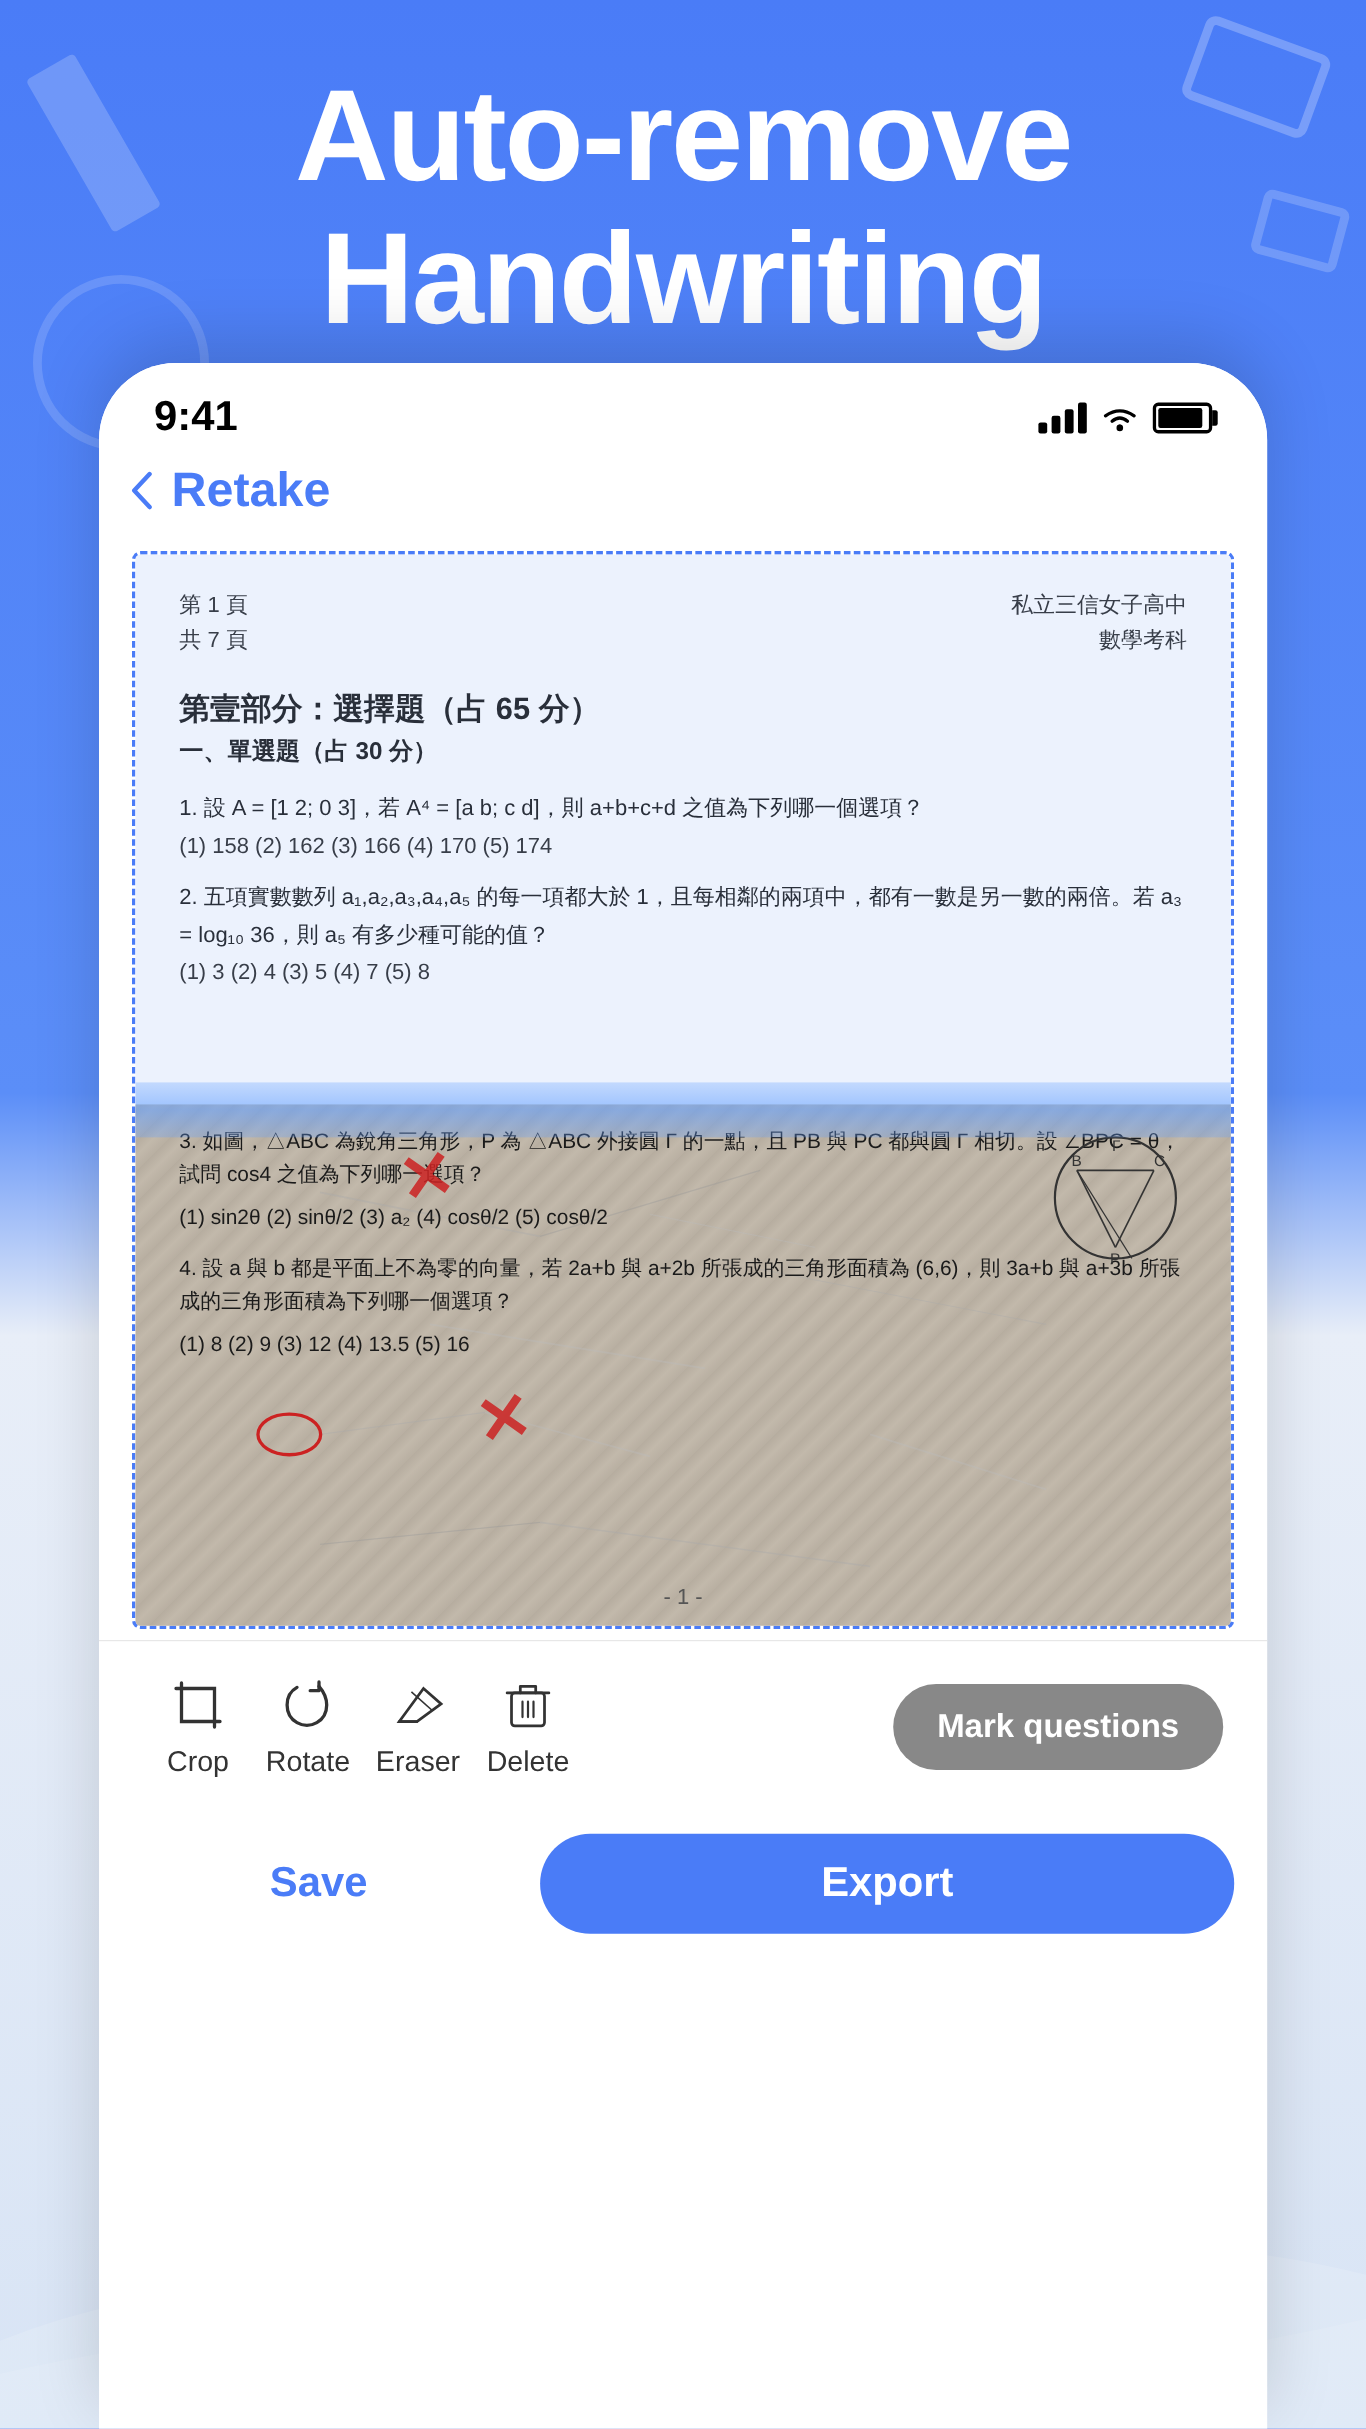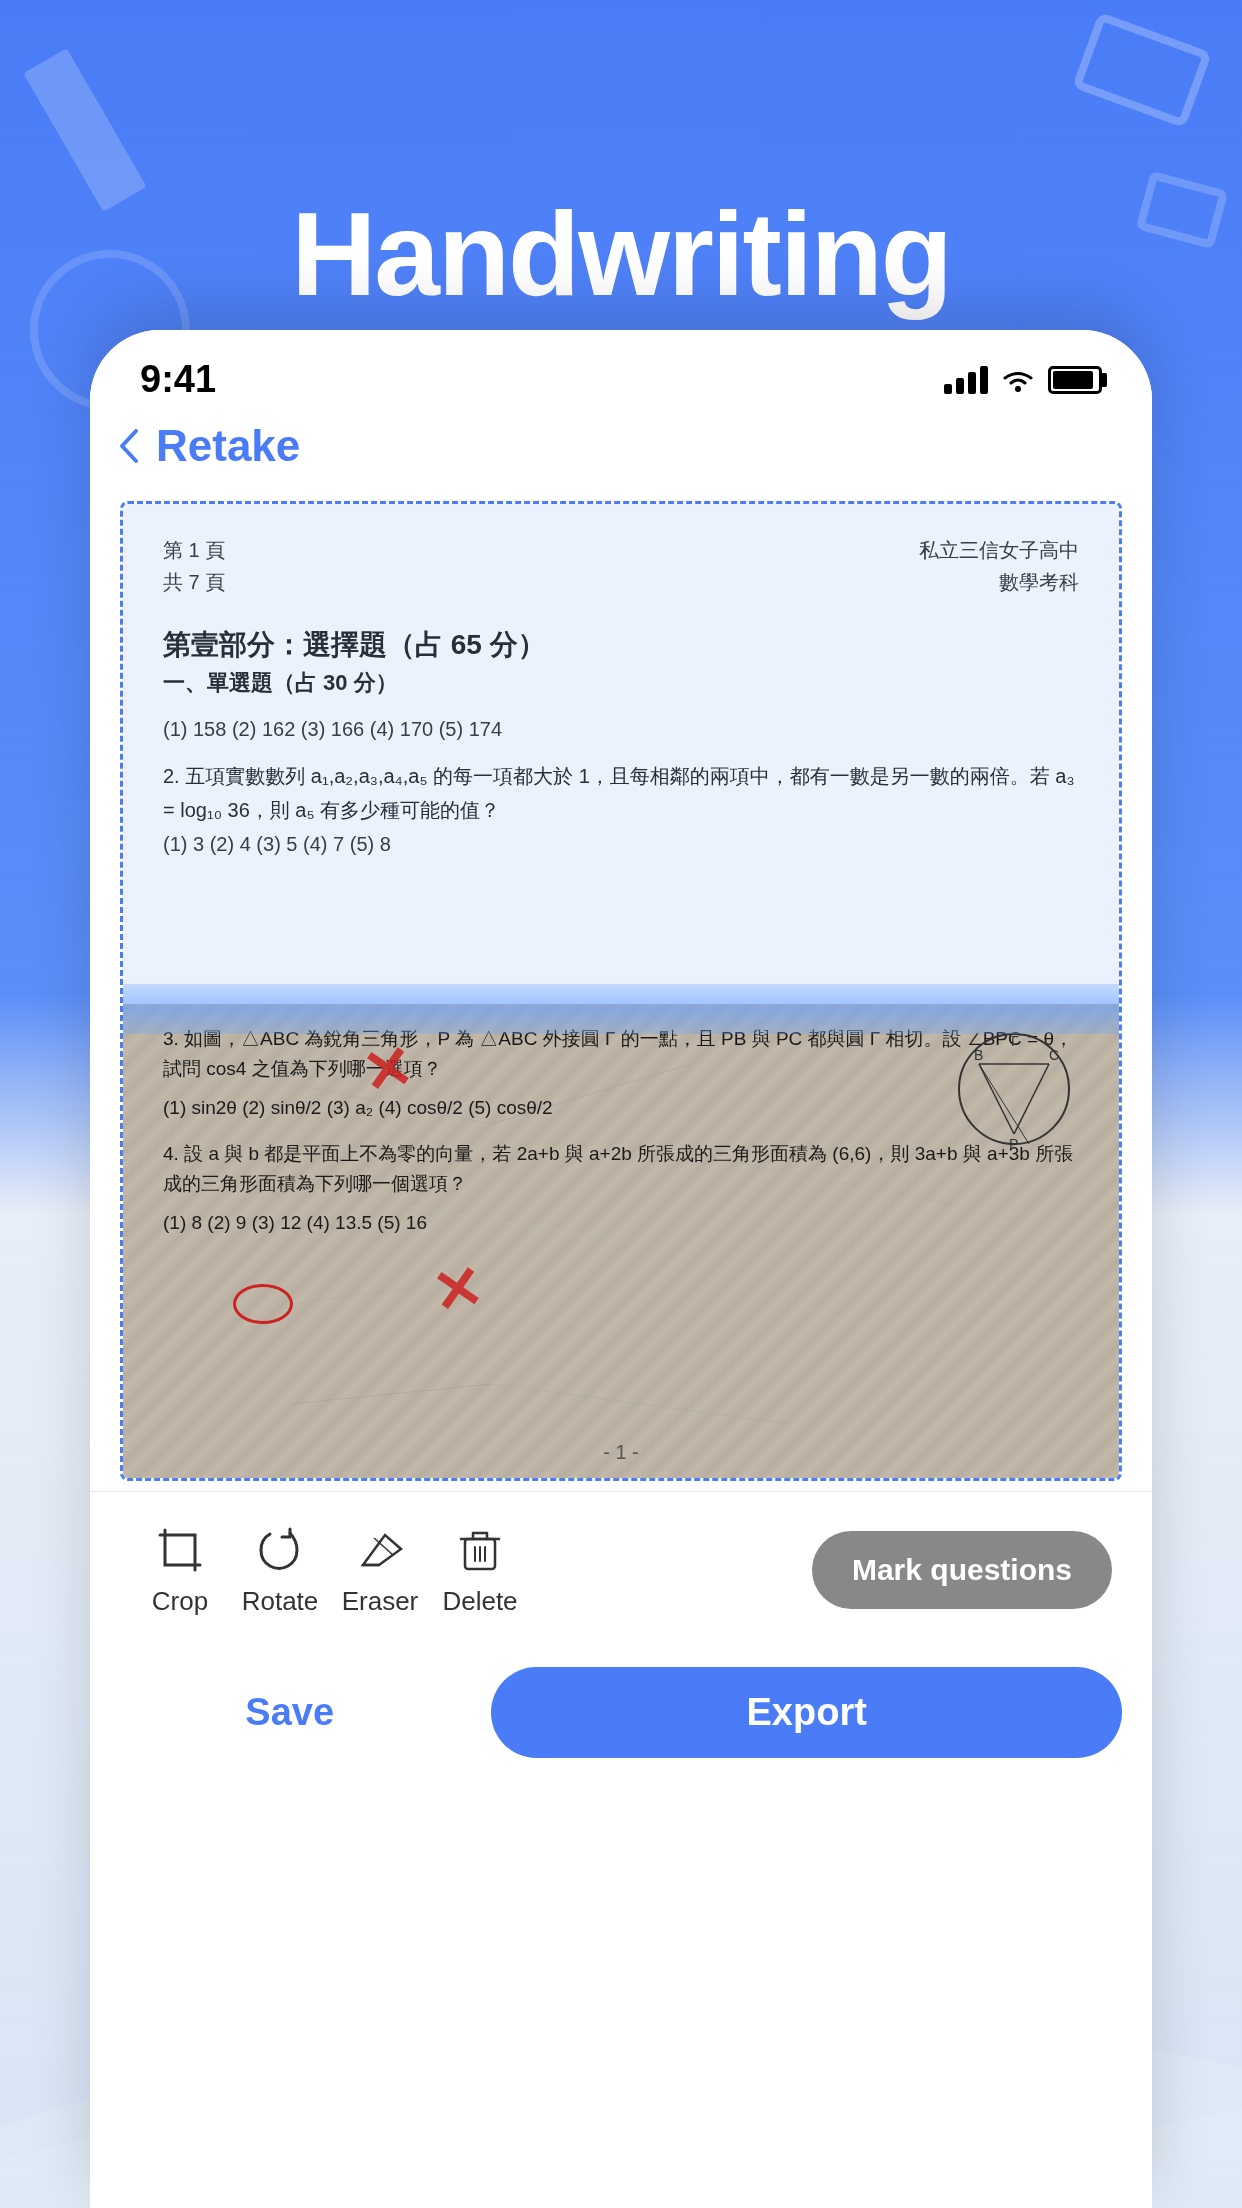--- a/index.html
+++ b/index.html
@@ -479,21 +479,21 @@
   <div class="bg-pencil"></div>
 
   <svg class="mountain-deco" viewBox="0 0 1242 200" preserveAspectRatio="none" height="200">
     <path d="M0,200 L0,120 Q200,40 400,100 Q600,160 800,80 Q1000,0 1242,60 L1242,200 Z" fill="rgba(255,255,255,0.15)"></path>
     <path d="M0,200 L0,150 Q300,80 600,130 Q900,180 1242,100 L1242,200 Z" fill="rgba(255,255,255,0.1)"></path>
   </svg>
 </div>
 
 <div class="hero-title">
   <h1>
-    <br>
+    <span>Auto-remove</span><br>
     <span>Handwriting</span>
   </h1>
 </div>
 
 <div class="phone-frame">
 
   <div class="status-bar">
     <span class="status-time">9:41</span>
     <div class="status-icons">
       <div class="signal-bars">
@@ -538,20 +538,21 @@
         <div class="doc-header-right">
           <div>私立三信女子高中</div>
           <div>數學考科</div>
         </div>
       </div>
 
       <div class="doc-section-title">第壹部分：選擇題（占 65 分）</div>
       <div class="doc-subsection">一、單選題（占 30 分）</div>
 
       <div class="doc-question">
+        <div class="doc-question-text">1. 設 A = [1 2; 0 3]，若 A⁴ = [a b; c d]，則 a+b+c+d 之值為下列哪一個選項？</div>
         <div class="doc-choices">
           <span>(1) 158    (2) 162    (3) 166    (4) 170    (5) 174</span>
         </div>
       </div>
 
       <div class="doc-question">
         <div class="doc-question-text">2. 五項實數數列 a₁,a₂,a₃,a₄,a₅ 的每一項都大於 1，且每相鄰的兩項中，都有一數是另一數的兩倍。若 a₃ = log₁₀ 36，則 a₅ 有多少種可能的值？</div>
         <div class="doc-choices">
           <span>(1) 3    (2) 4    (3) 5    (4) 7    (5) 8</span>
         </div>

